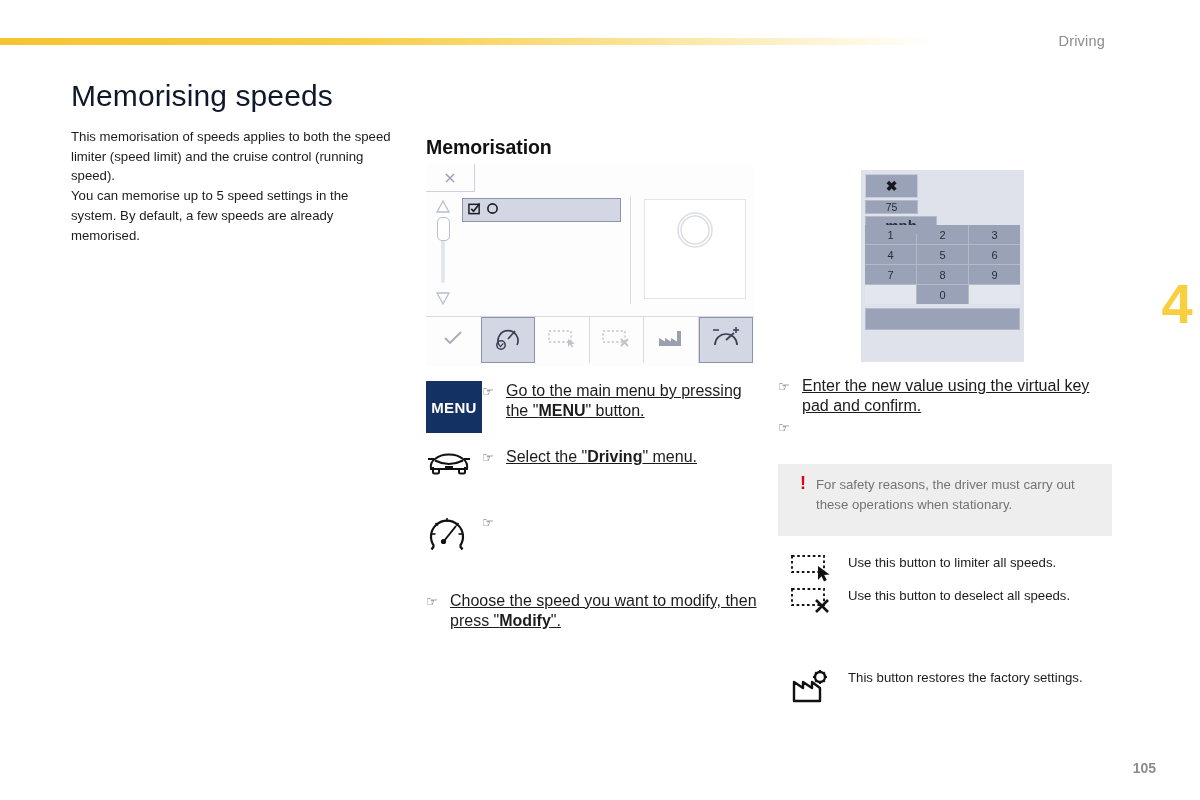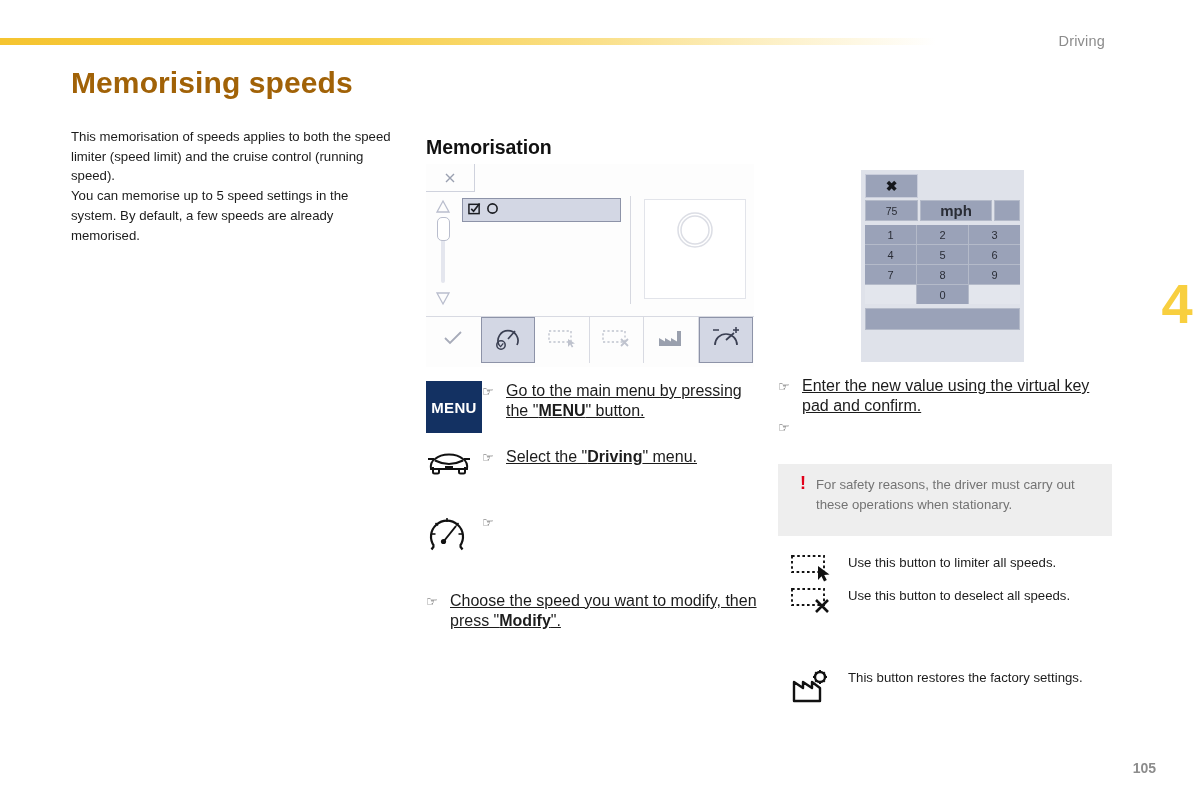--- a/index.html
+++ b/index.html
@@ -26,22 +26,22 @@
   .chapter-tab {
     position: absolute; right: 0px; top: 268px;
     width: 46px; height: 72px;
     display: flex; align-items: center; justify-content: center;
     font-size: 56px; font-weight: 700; color: #f8cf3f;
     line-height: 1;
   }
 
   
   .page-title {
-    position: absolute; left: 71px; top: 66px;
-    font-size: 30px; font-weight: 700; color: #a16207;
+    position: absolute; left: 71px; top: 79px;
+    font-size: 30px; font-weight: 400; color: #0f172a;
     letter-spacing: .1px;
   }
   .intro {
     position: absolute; left: 71px; top: 127px; width: 320px;
     font-size: 13.2px; line-height: 19.7px; color: #1c1c1c;
   }
 
   
   .section-title {
     position: absolute; left: 426px; top: 136px;
@@ -117,21 +117,21 @@
     background: #dfe2ea; padding: 4px;
   }
   .kp-toprow { display: flex; height: 24px; margin-bottom: 2px; }
   .kp-close {
     width: 53px; height: 24px; background: #9aa2b8;
     display: flex; align-items: center; justify-content: center;
     font-size: 14px; font-weight: 700; color: #16181d;
     border: 1px solid #c9cddb;
   }
   .kp-topblank { flex: 1; background: #dfe2ea; }
-  .kp-valrow { display: flex; height: 21px; margin-bottom: 4px; gap: 2px; }
+  .kp-valrow { display: flex; height: 21px; margin-bottom: 4px; gap: 2px; flex-direction: column; }
   .kp-val {
     width: 53px; background: #9aa2b8; border: 1px solid #b4bac9;
     display: flex; align-items: center; justify-content: center;
     font-size: 10.5px; color: #2a2d36;
   }
   .kp-unit {
     width: 72px; background: #9aa2b8; border: 1px solid #b4bac9;
     display: flex; align-items: center; justify-content: center;
     font-size: 15px; font-weight: 700; color: #2a2d36;
   }

